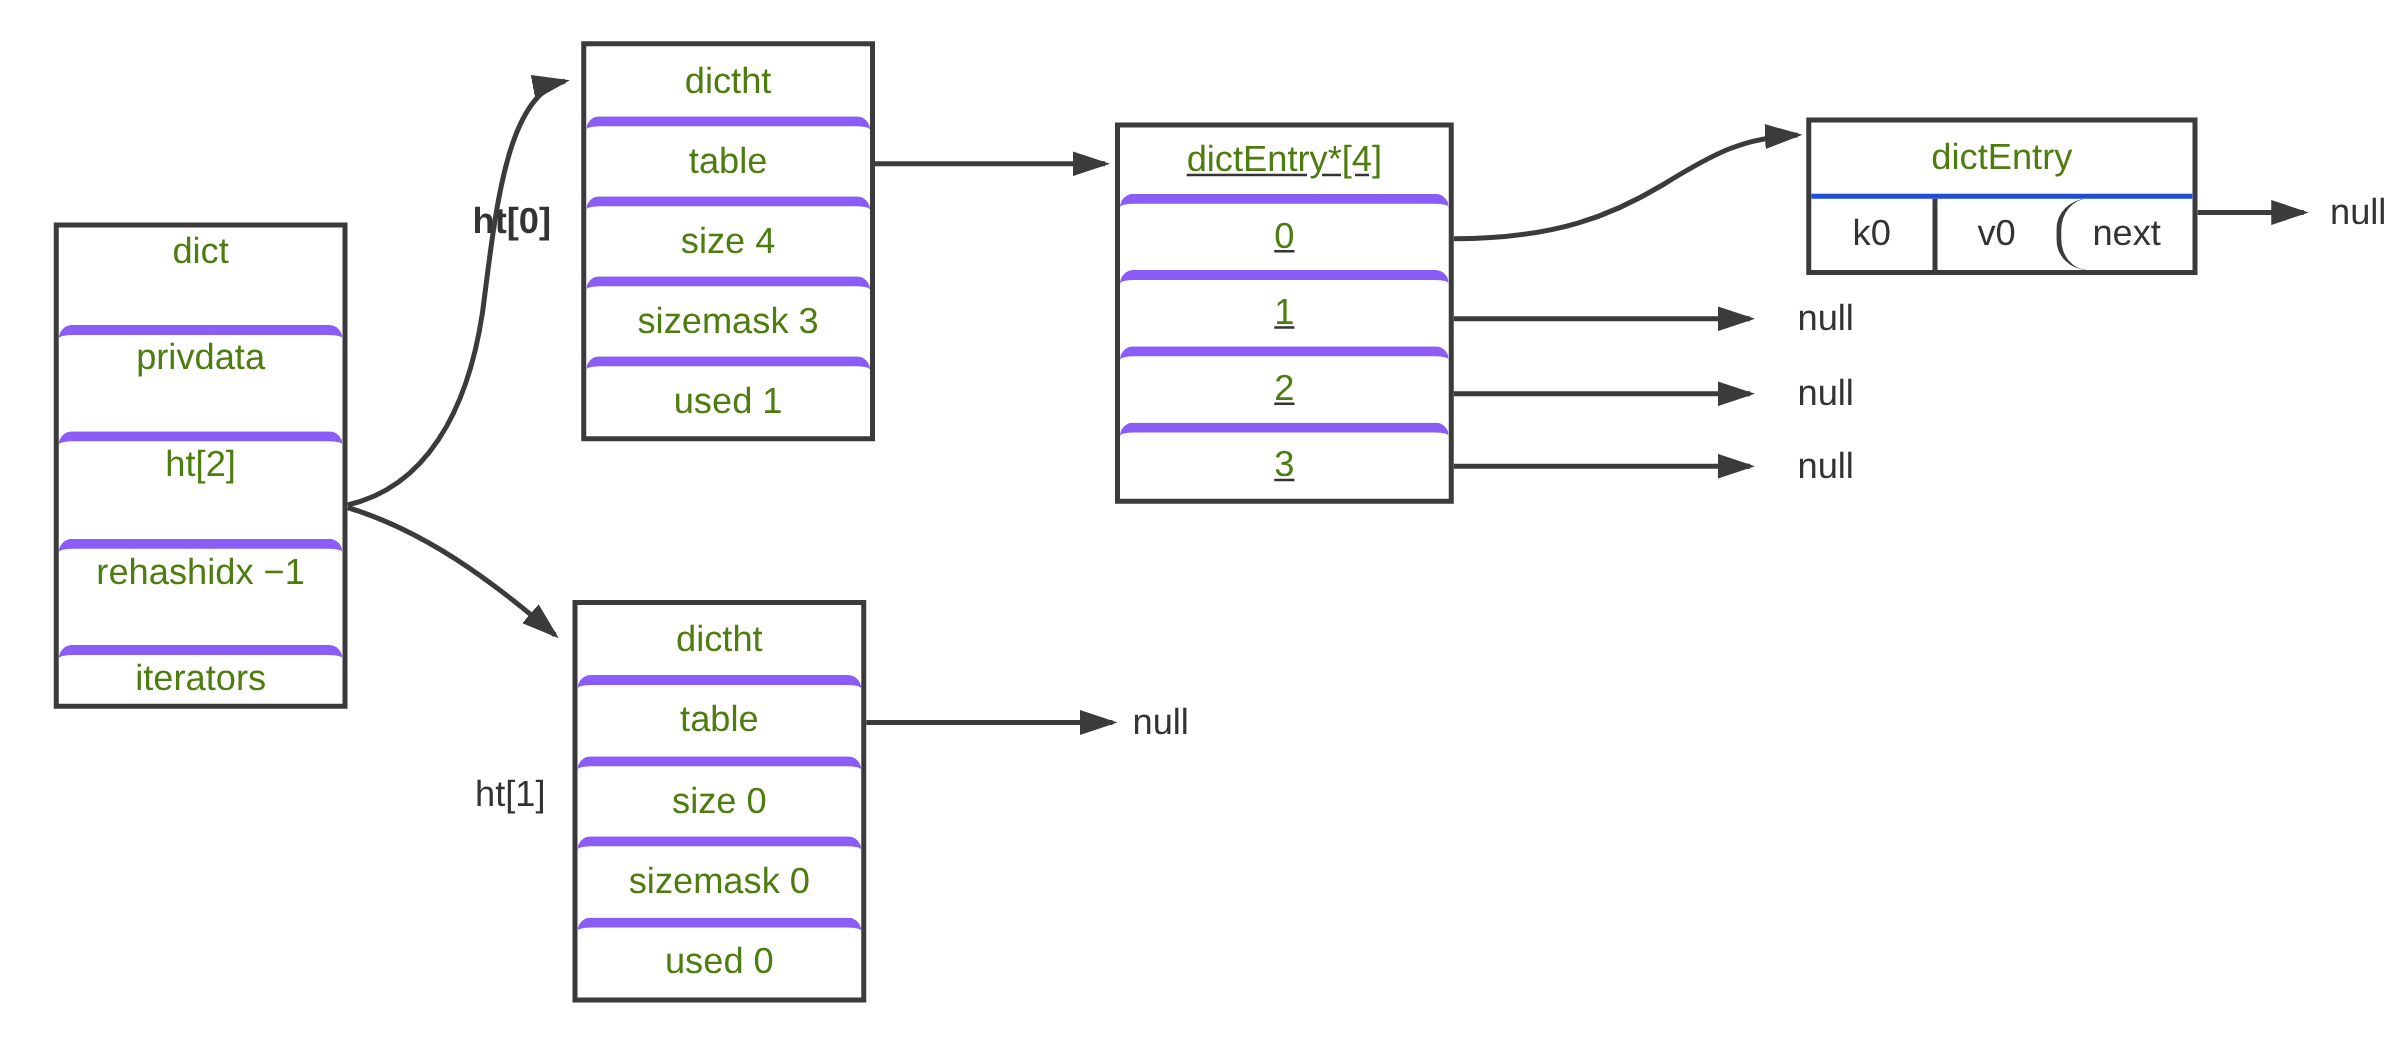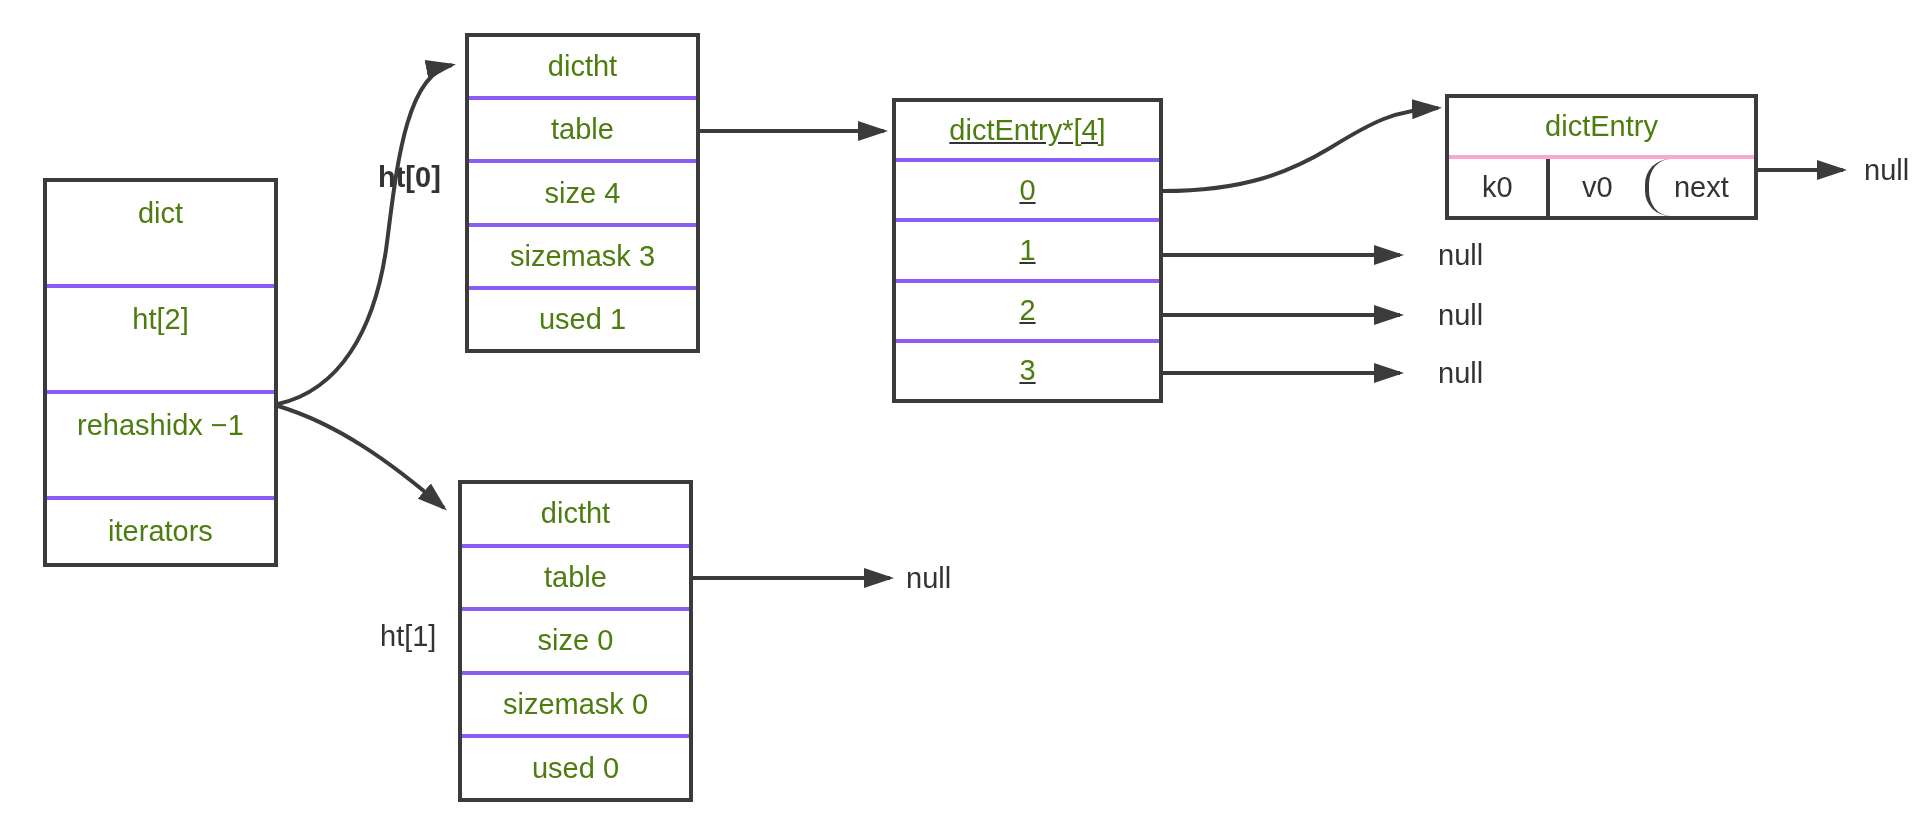--- a/index.html
+++ b/index.html
@@ -27,27 +27,28 @@
   .struct-row {
     flex: 1;
     display: flex;
     align-items: center;
     justify-content: center;
     font-size: 29px;
     color: #4d7c0f;
     white-space: nowrap;
   }
   .struct-row + .struct-row {
-    border-top: 4px solid #8b5cf6;
+    border-top: 8px solid #8b5cf6;
+    border-radius: 11px;
   }
   .entry-cells {
     flex: 1;
     display: flex;
     flex-direction: row;
-    border-top: 4px solid #f9a8d4;
+    border-top: 4px solid #1d4ed8;
   }
   .entry-cell {
     display: flex;
     align-items: center;
     justify-content: center;
     font-size: 29px;
     white-space: nowrap;
   }
   .entry-cell + .entry-cell {
     border-left: 4px solid #3b3b3b;
@@ -73,20 +74,21 @@
     stroke-width: 4;
   }
 </style>
 </head>
 <body>
 
 <div id="canvas">
 
   <div class="struct-box" style="left:43px; top:178px; width:235px; height:389px;gap:39px;">
     <div class="struct-row">dict</div>
+    <div class="struct-row">privdata</div>
     <div class="struct-row">ht[2]</div>
     <div class="struct-row">rehashidx −1</div>
     <div class="struct-row">iterators</div>
   </div>
 
   <div class="struct-box" style="left:465px; top:33px; width:235px; height:320px;">
     <div class="struct-row">dictht</div>
     <div class="struct-row">table</div>
     <div class="struct-row">size 4</div>
     <div class="struct-row">sizemask 3</div>

